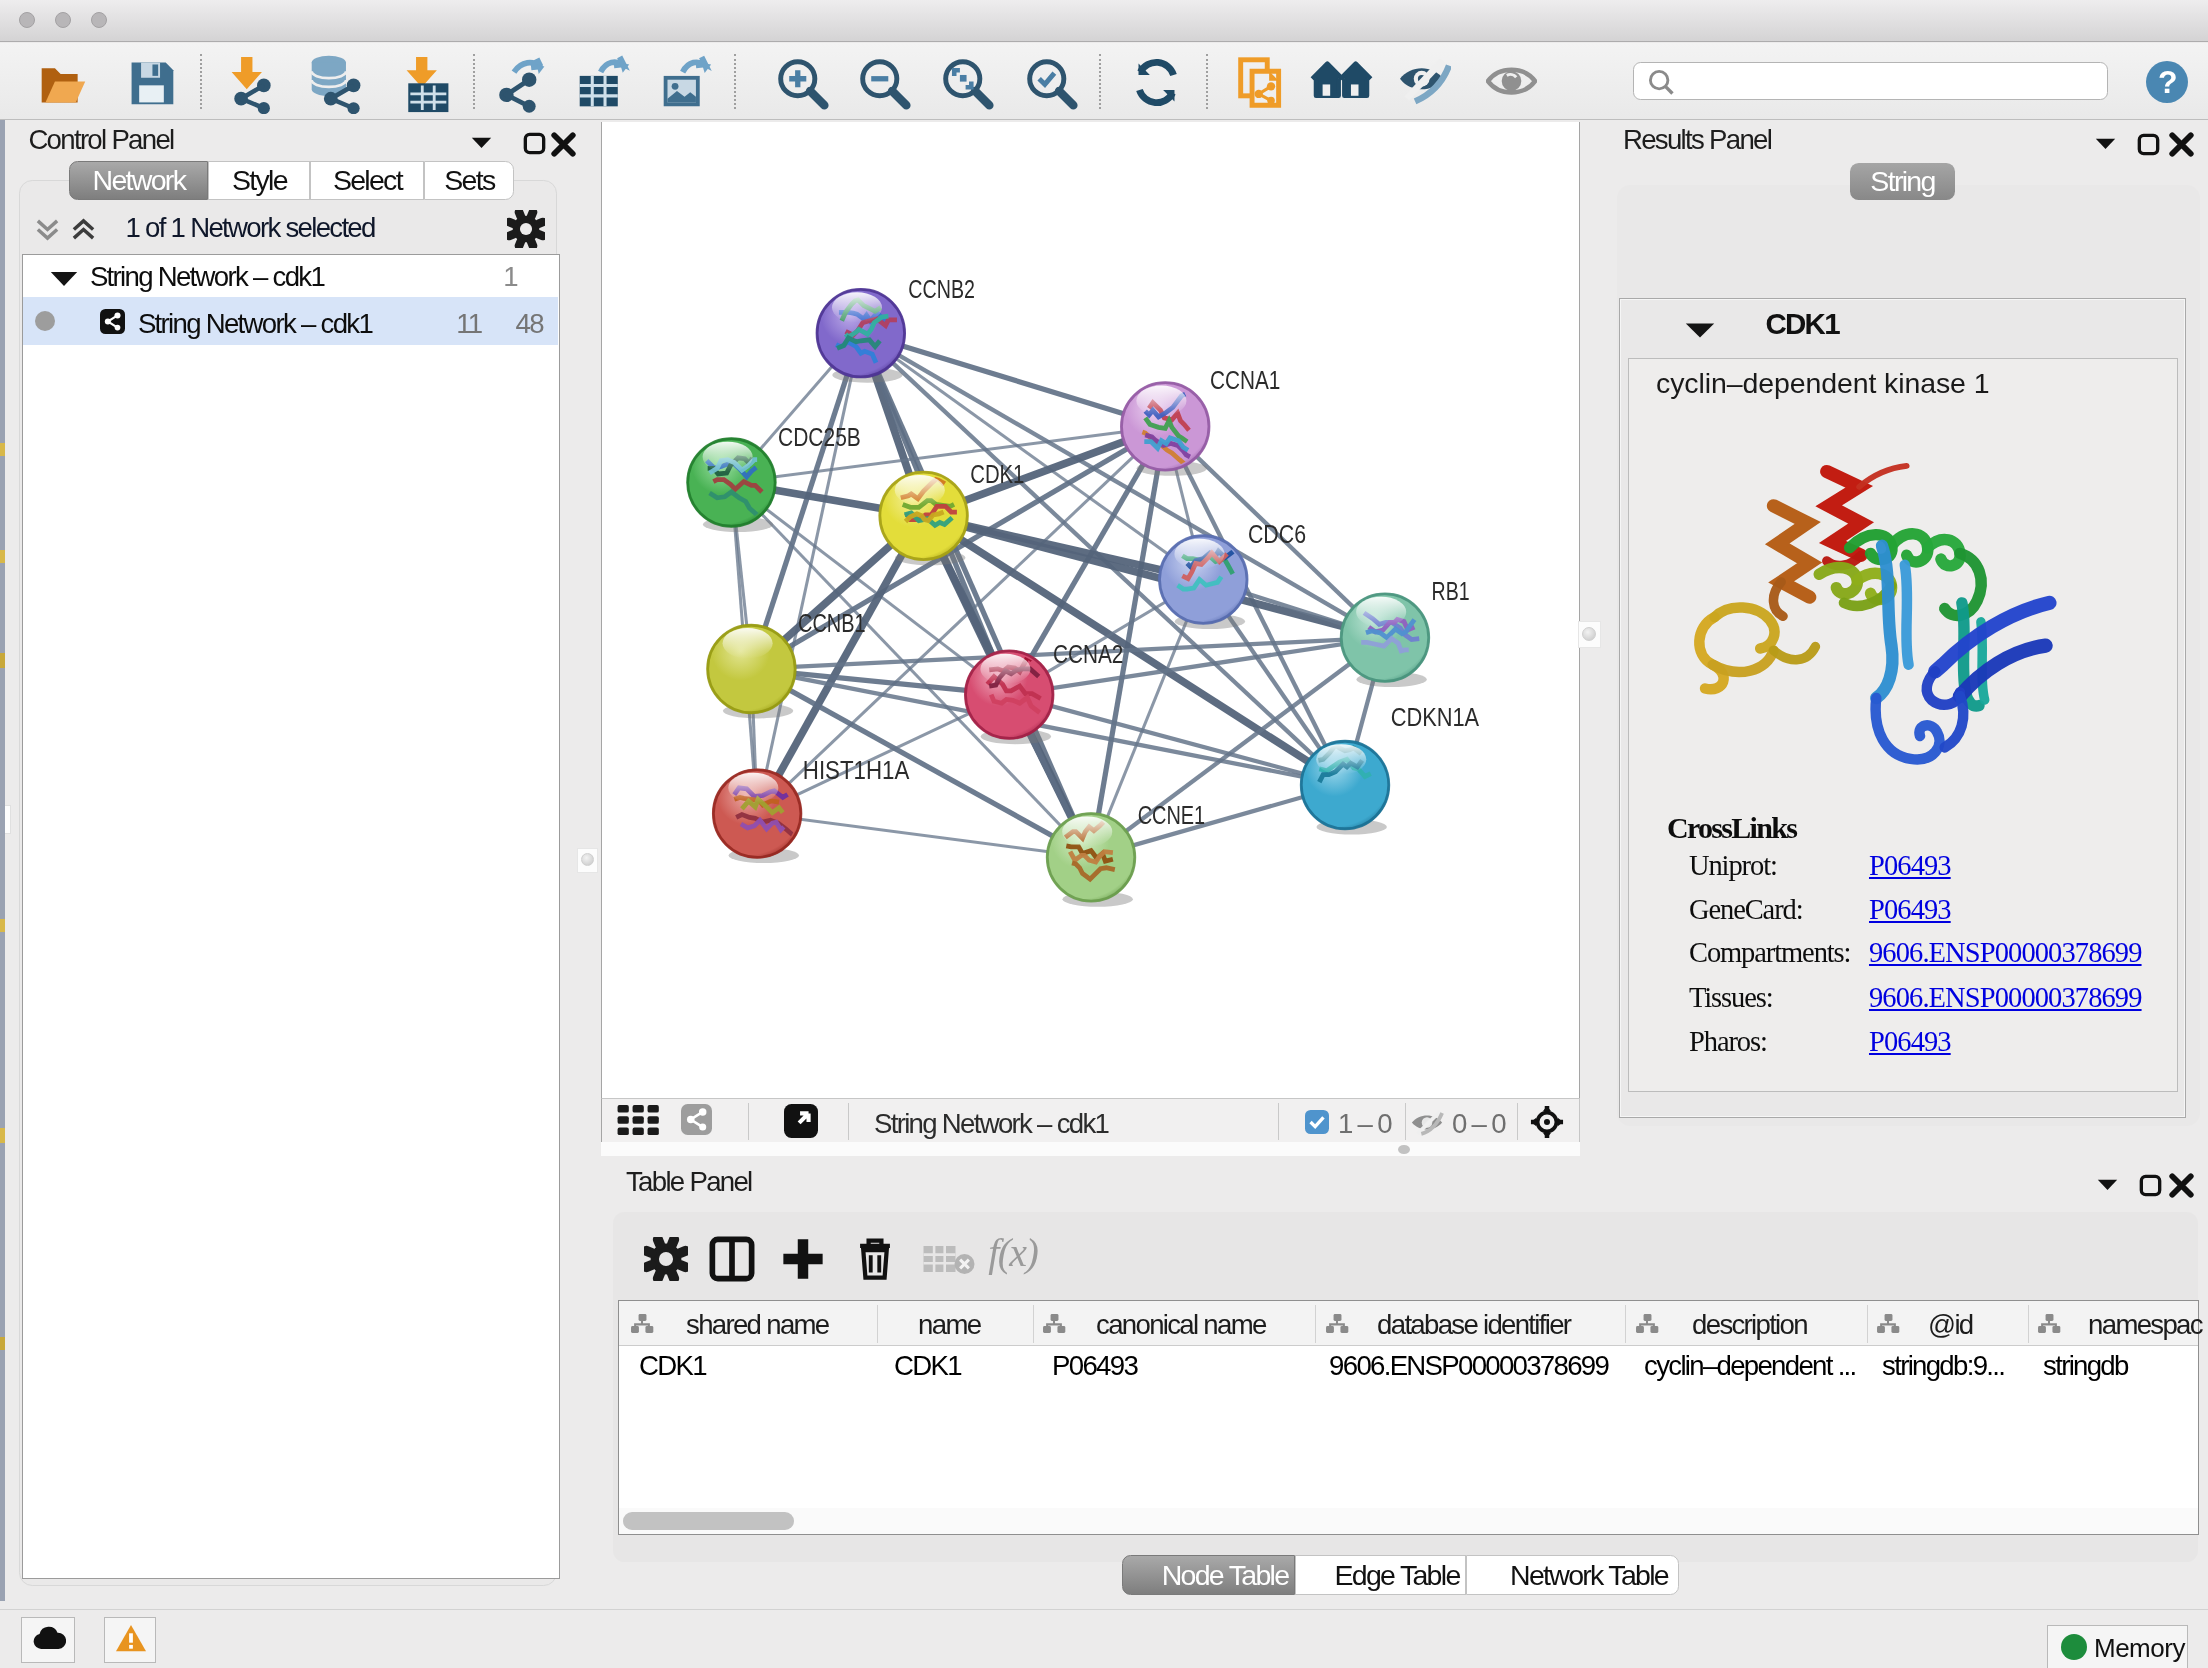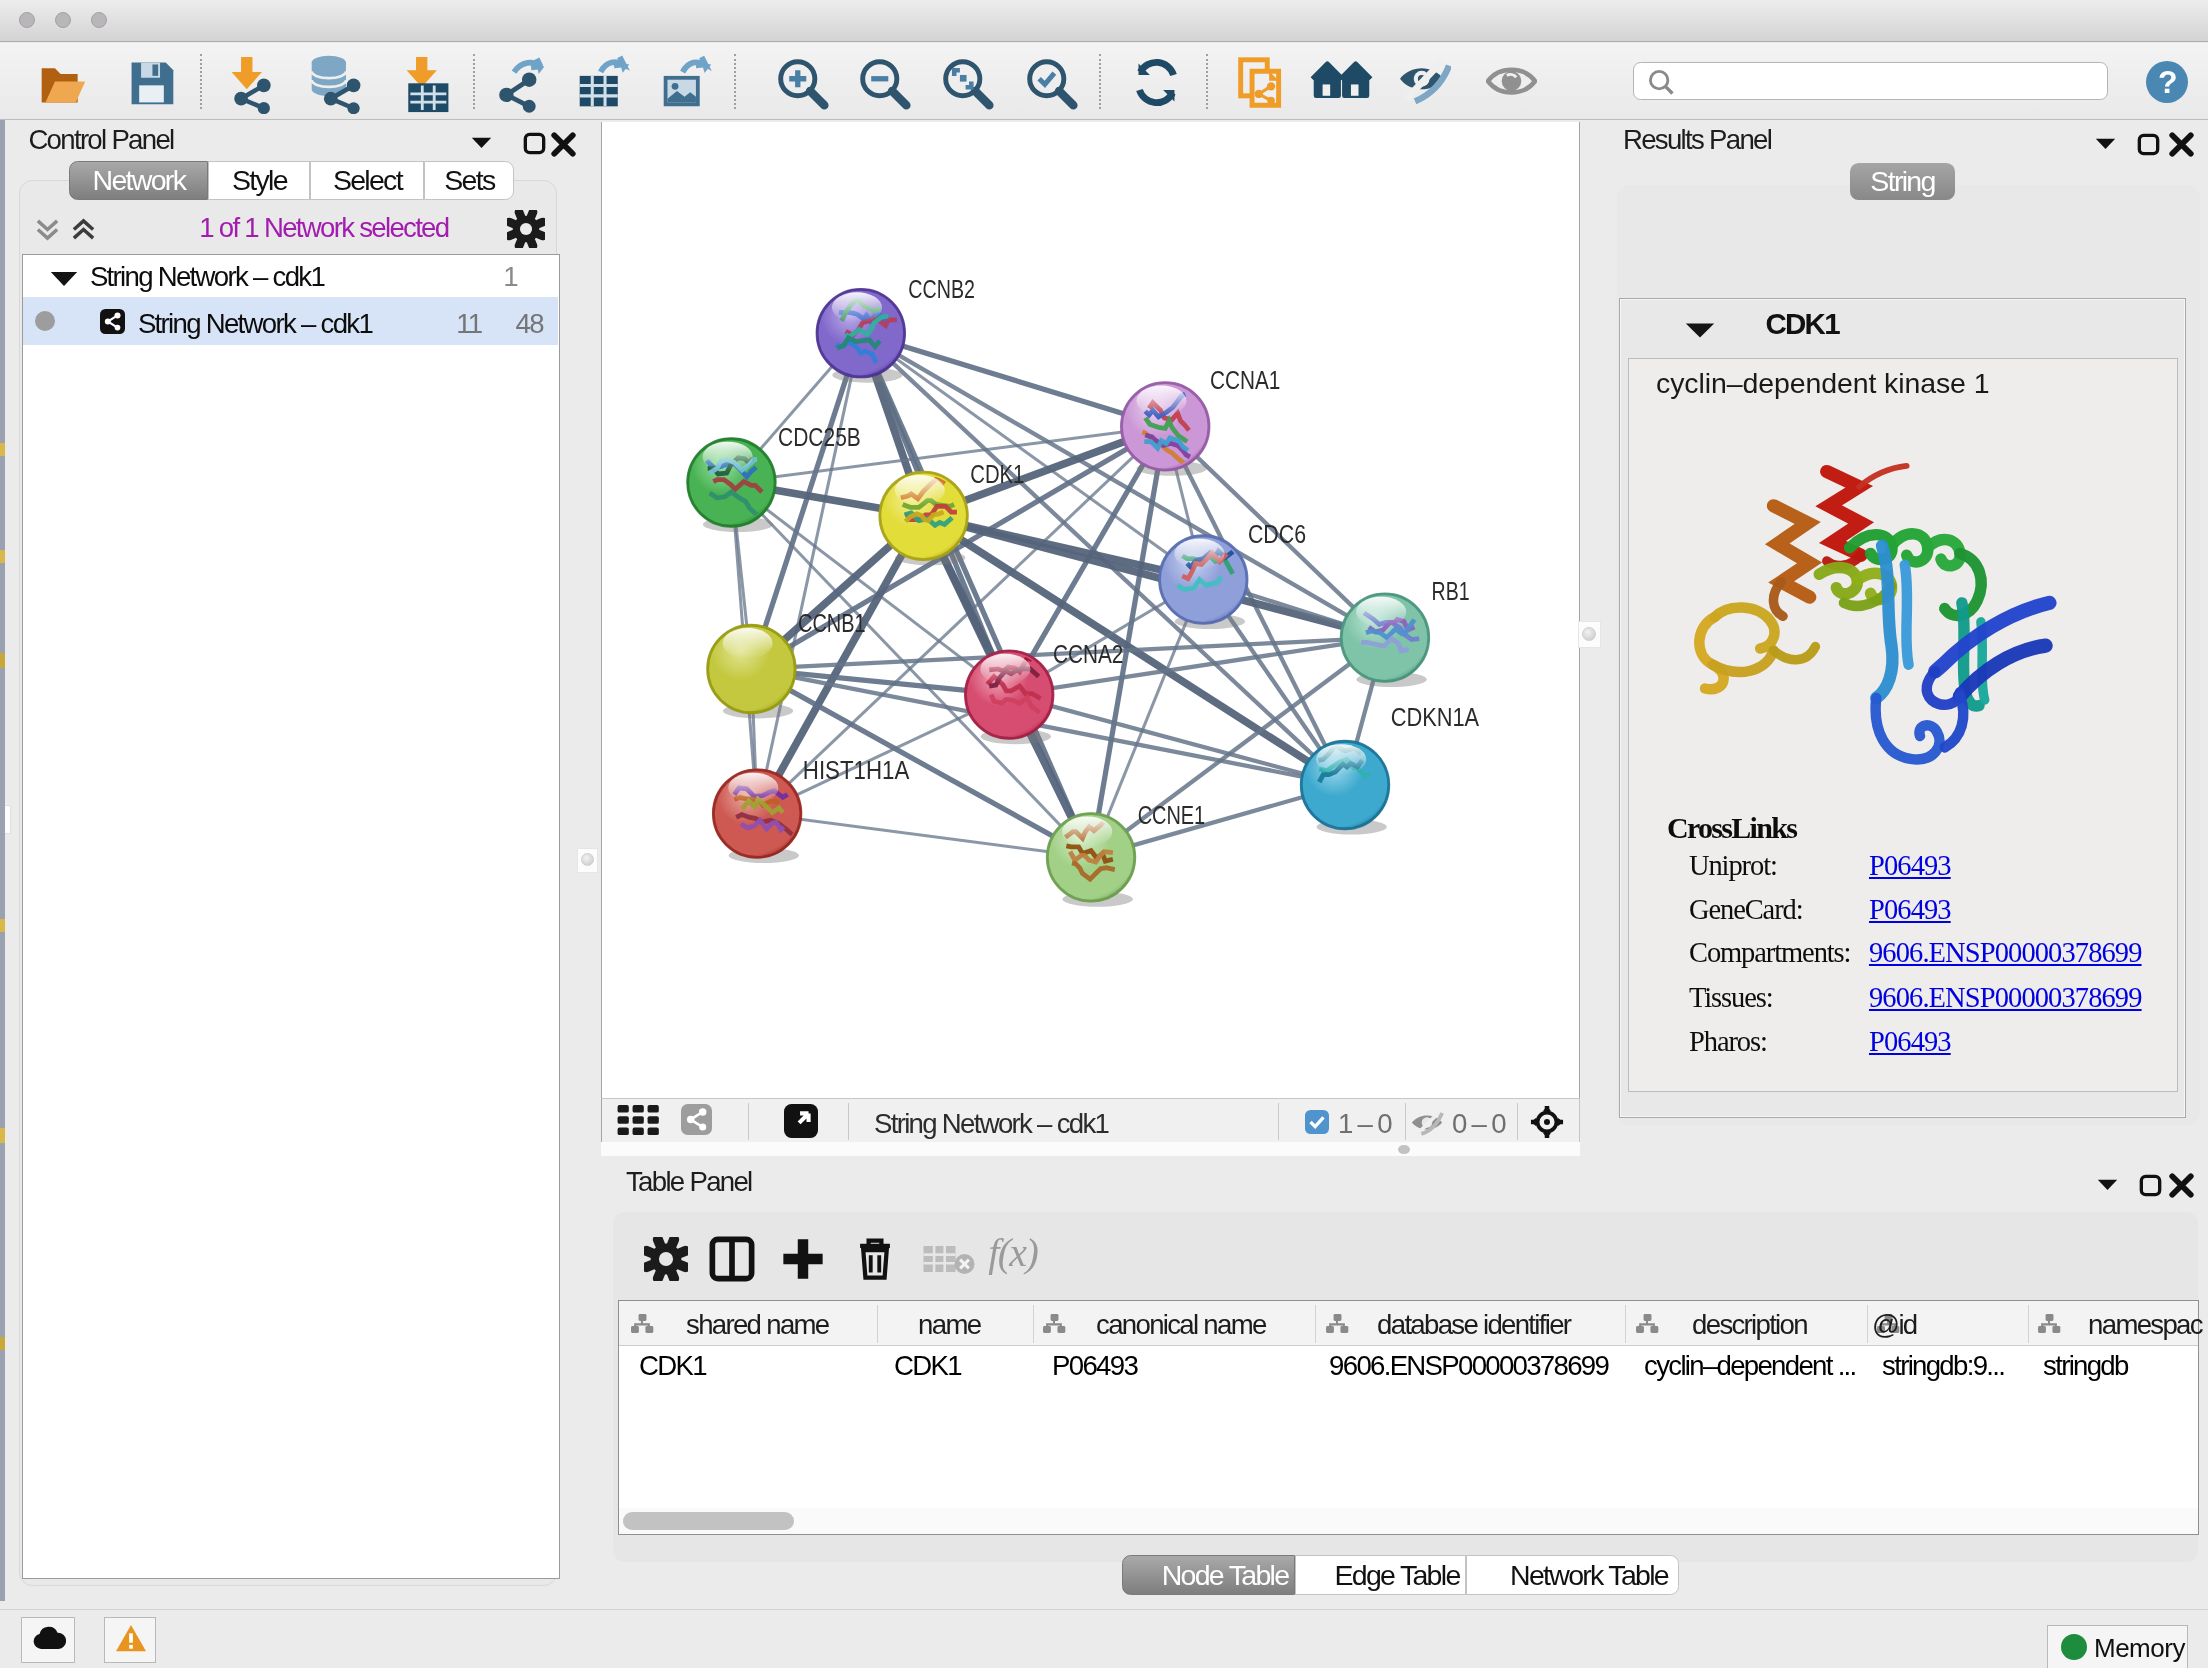--- a/index.html
+++ b/index.html
@@ -192,21 +192,21 @@
   <div class="tab tabsel" style="left:58px;top:41px;width:139px;border-radius:8.6px 0 0 8.6px;">Network</div>
   <div class="tab" style="left:197px;top:41px;width:102px;">Style</div>
   <div class="tab" style="left:299px;top:41px;width:114px;">Select</div>
   <div class="tab" style="left:413px;top:41px;width:90px;border-radius:0 8.6px 8.6px 0;">Sets</div>
   <svg style="position:absolute;left:23px;top:97px;" width="27" height="25" viewBox="0 0 14 13">
       <path d="M2 2 L7 6.5 L12 2 M2 6.5 L7 11 L12 6.5" stroke="#8b8b8b" stroke-width="1.8" fill="none"></path>
     </svg>
   <svg style="position:absolute;left:59px;top:97px;" width="27" height="25" viewBox="0 0 14 13">
       <path d="M2 11 L7 6.5 L12 11 M2 6.5 L7 2 L12 6.5" stroke="#3c3c3c" stroke-width="1.8" fill="none"></path>
     </svg>
-  <div style="position:absolute;left:114px;top:92px;width:323px;text-align:right;font-size:27.6px;color:#a21caf;">1 of 1 Network selected</div>
+  <div style="position:absolute;left:114px;top:92px;width:323px;text-align:left;font-size:27.6px;color:#0f172a;">1 of 1 Network selected</div>
   <svg style="position:absolute;left:496px;top:90px;" width="38" height="38" viewBox="0 0 20 20">
       <circle cx="10" cy="10" r="7" fill="#1b1b1b"></circle>
       <line x1="16.65" y1="12.76" x2="18.87" y2="13.67" stroke="#1b1b1b" stroke-width="4.6" stroke-linecap="round"></line>
       <line x1="12.76" y1="16.65" x2="13.67" y2="18.87" stroke="#1b1b1b" stroke-width="4.6" stroke-linecap="round"></line>
       <line x1="7.24" y1="16.65" x2="6.33" y2="18.87" stroke="#1b1b1b" stroke-width="4.6" stroke-linecap="round"></line>
       <line x1="3.35" y1="12.76" x2="1.13" y2="13.67" stroke="#1b1b1b" stroke-width="4.6" stroke-linecap="round"></line>
       <line x1="3.35" y1="7.24" x2="1.13" y2="6.33" stroke="#1b1b1b" stroke-width="4.6" stroke-linecap="round"></line>
       <line x1="7.24" y1="3.35" x2="6.33" y2="1.13" stroke="#1b1b1b" stroke-width="4.6" stroke-linecap="round"></line>
       <line x1="12.76" y1="3.35" x2="13.67" y2="1.13" stroke="#1b1b1b" stroke-width="4.6" stroke-linecap="round"></line>
       <line x1="16.65" y1="7.24" x2="18.87" y2="6.33" stroke="#1b1b1b" stroke-width="4.6" stroke-linecap="round"></line>
@@ -716,21 +716,21 @@
                 <rect x="0.6" y="8" width="4.6" height="4" rx="0.8"></rect>
                 <rect x="9" y="8" width="4.6" height="4" rx="0.8"></rect>
                 <path d="M7 5 v2 M3 8 v-1 h8 v1" stroke="#8a8a8a" stroke-width="1.2" fill="none"></path>
               </g>
             </svg></span>
         <div class="hlabel" style="left:67px;">shared name</div>
         <div class="hlabel" style="left:299px;">name</div>
         <div class="hlabel" style="left:477px;">canonical name</div>
         <div class="hlabel" style="left:758px;">database identifier</div>
         <div class="hlabel" style="left:1073px;">description</div>
-        <div class="hlabel" style="left:1253px;">@id</div>
+        <div class="hlabel" style="left:1309px;">@id</div>
         <div class="hlabel" style="left:1469px;">namespac</div>
         <div class="colsep" style="left:258px;"></div>
         <div class="colsep" style="left:414px;"></div>
         <div class="colsep" style="left:696px;"></div>
         <div class="colsep" style="left:1006px;"></div>
         <div class="colsep" style="left:1248px;"></div>
         <div class="colsep" style="left:1409px;"></div>
       </div>
       <div class="cell" style="left:20px;">CDK1</div>
       <div class="cell" style="left:275px;">CDK1</div>

